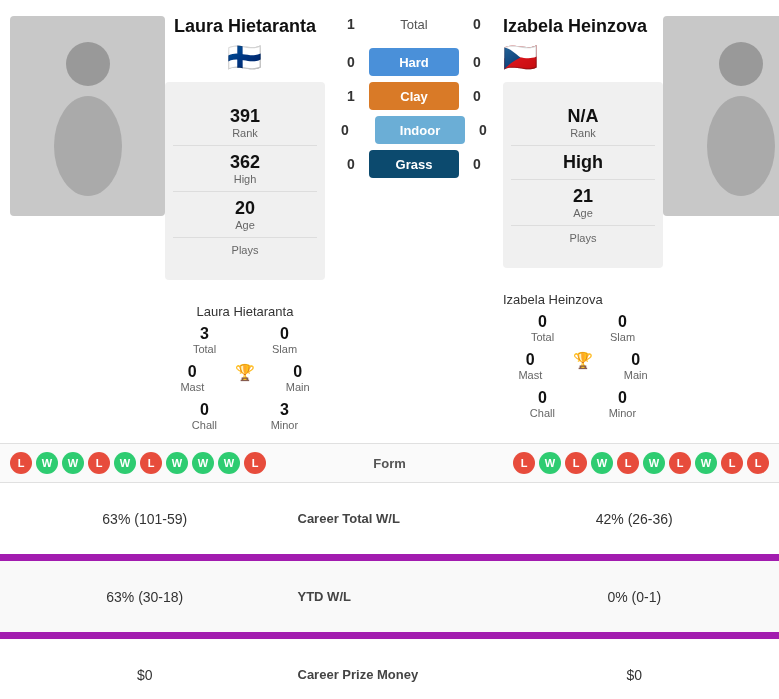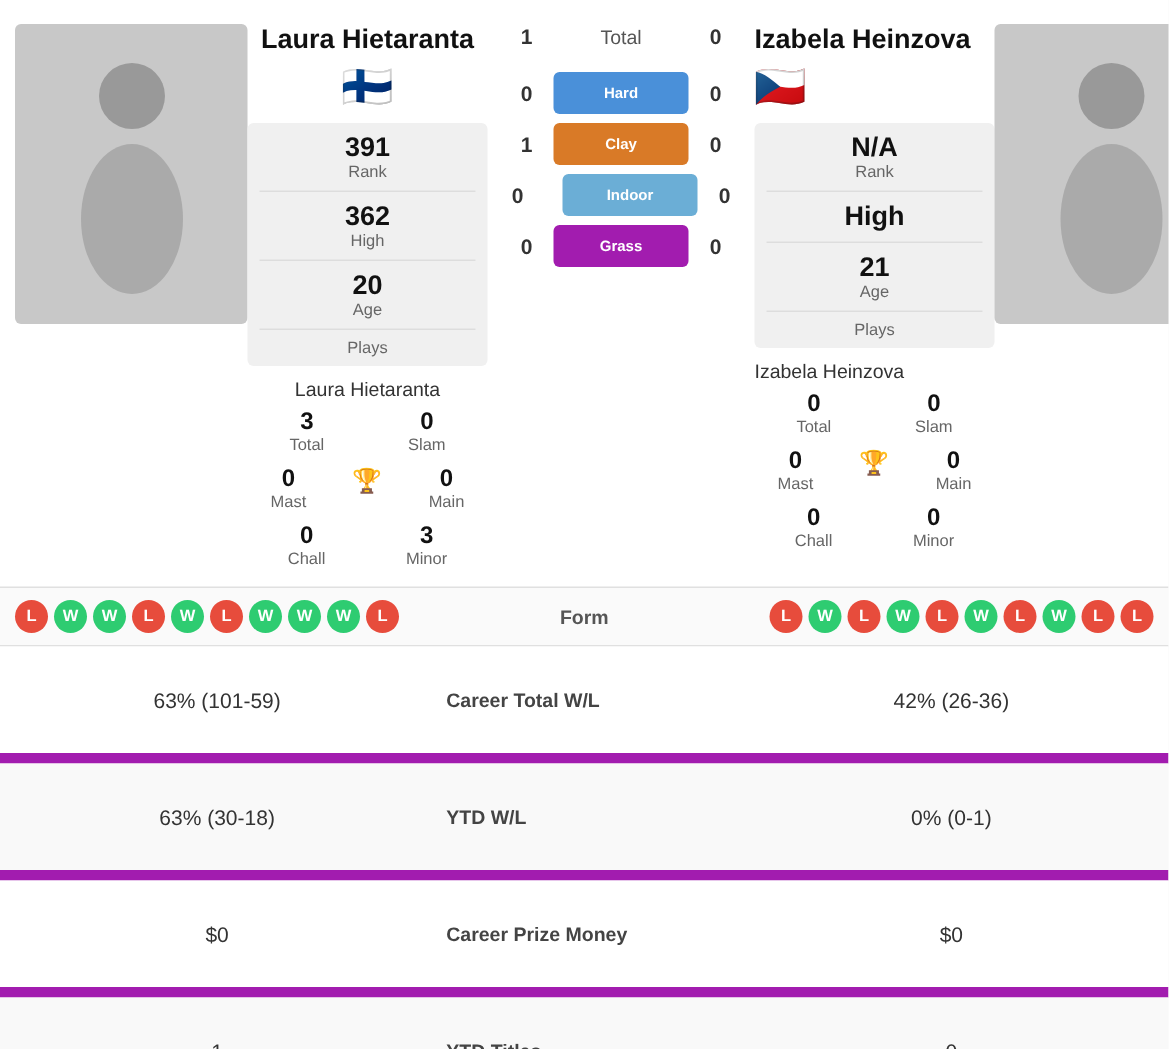--- a/index.html
+++ b/index.html
@@ -58,22 +58,22 @@
       color: #111;
     }
     .player-flag {
       font-size: 28px;
       margin-bottom: 8px;
     }
     .player-stats-card {
       background: #f0f0f0;
       border-radius: 4px;
       width: 100%;
-      padding: 0 0;
-      margin-bottom: 4px;
+      padding: 18px 0;
+      margin-bottom: 20px;
     }
     .stat-item {
       display: flex;
       flex-direction: column;
       align-items: center;
       padding: 6px 0;
     }
     .stat-value {
       font-size: 18px;
       font-weight: bold;
@@ -150,27 +150,27 @@
       text-align: center;
     }
     .surface-badge {
       width: 90px;
       height: 28px;
       border-radius: 4px;
       display: flex;
       align-items: center;
       justify-content: center;
       color: #fff;
-      font-size: 10px;
+      font-size: 13px;
       font-weight: bold;
     }
     .badge-hard { background: #4a90d9; }
     .badge-clay { background: #d97a27; }
     .badge-indoor { background: #6baed6; margin-left: 12px; }
-    .badge-grass { background: #a21caf; }
+    .badge-grass { background: #0c4a6e; }
 
     .total-row {
       display: flex;
       align-items: center;
       gap: 8px;
       margin-bottom: 8px;
       font-size: 13px;
       color: #555;
     }
     .total-score {

